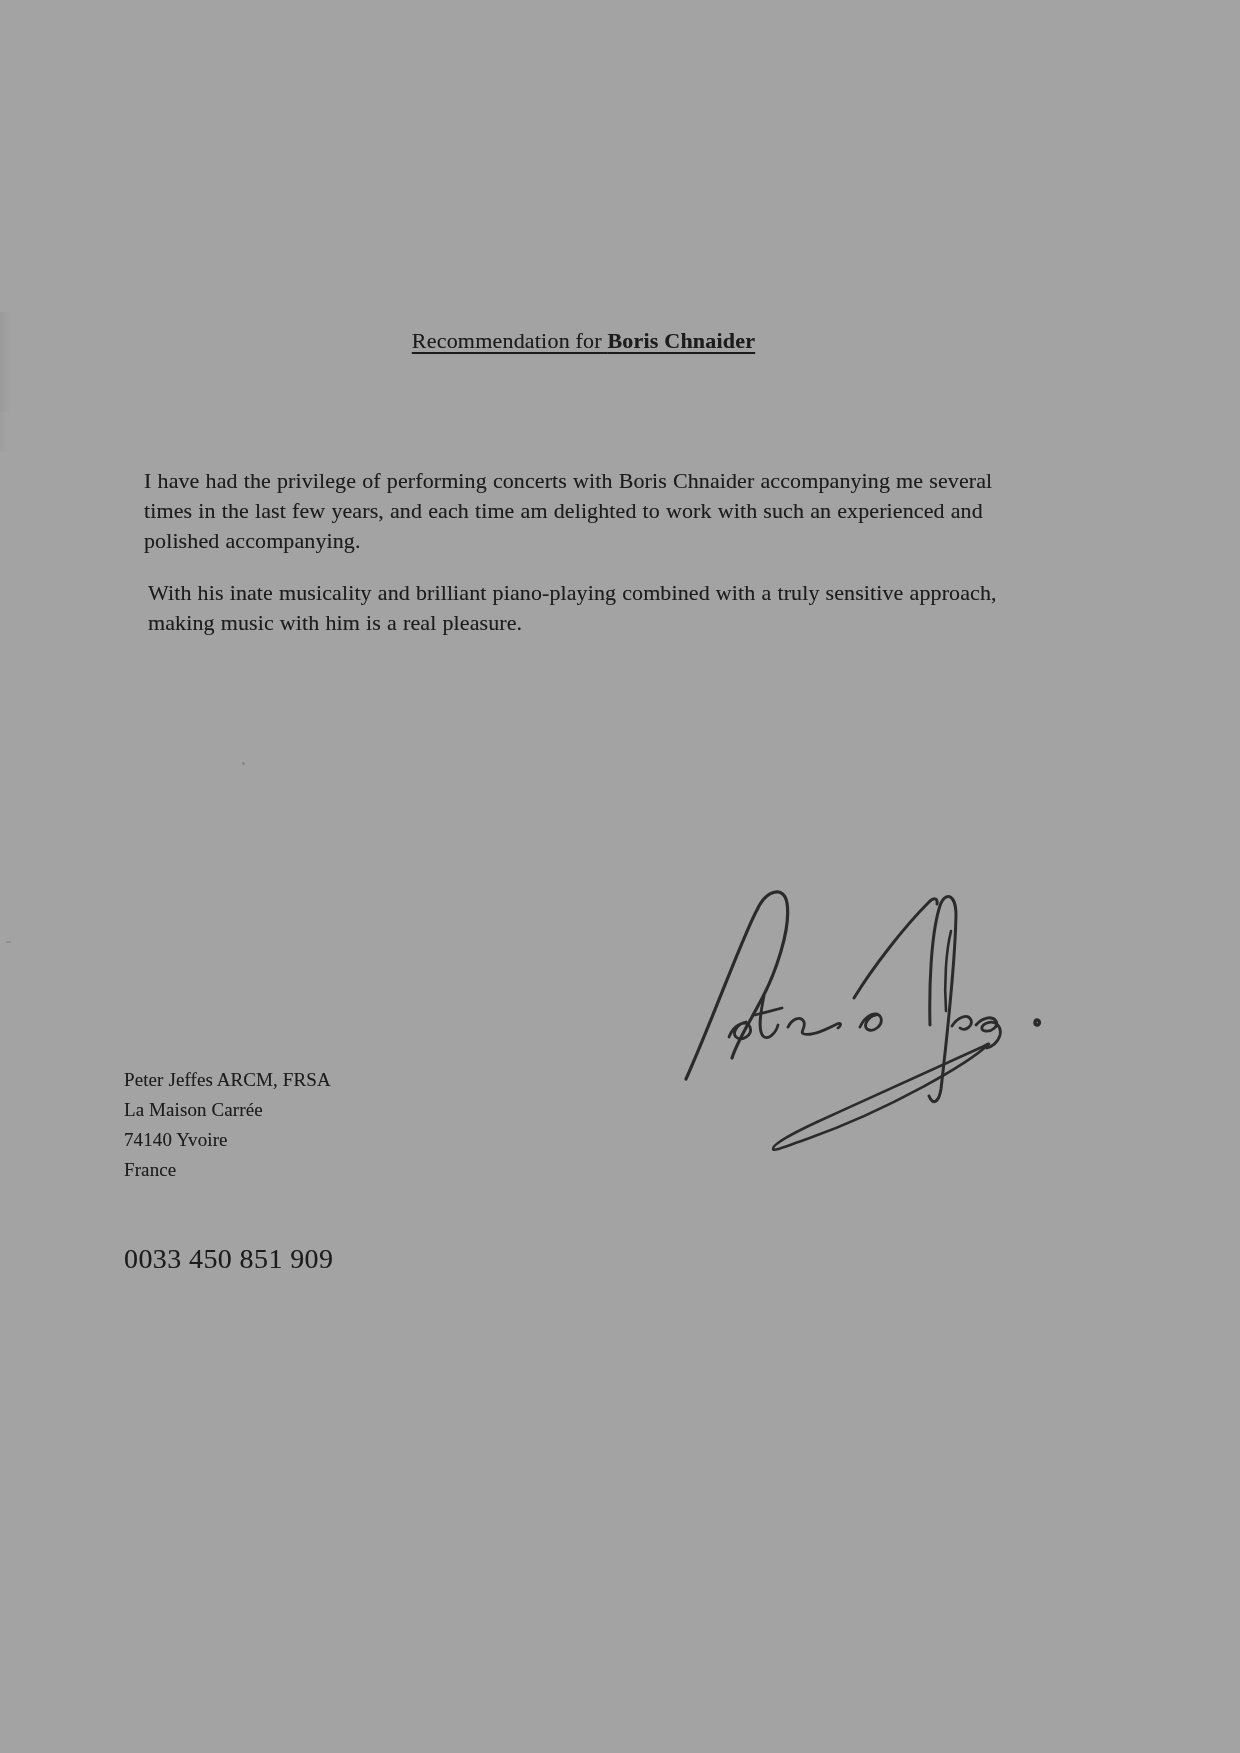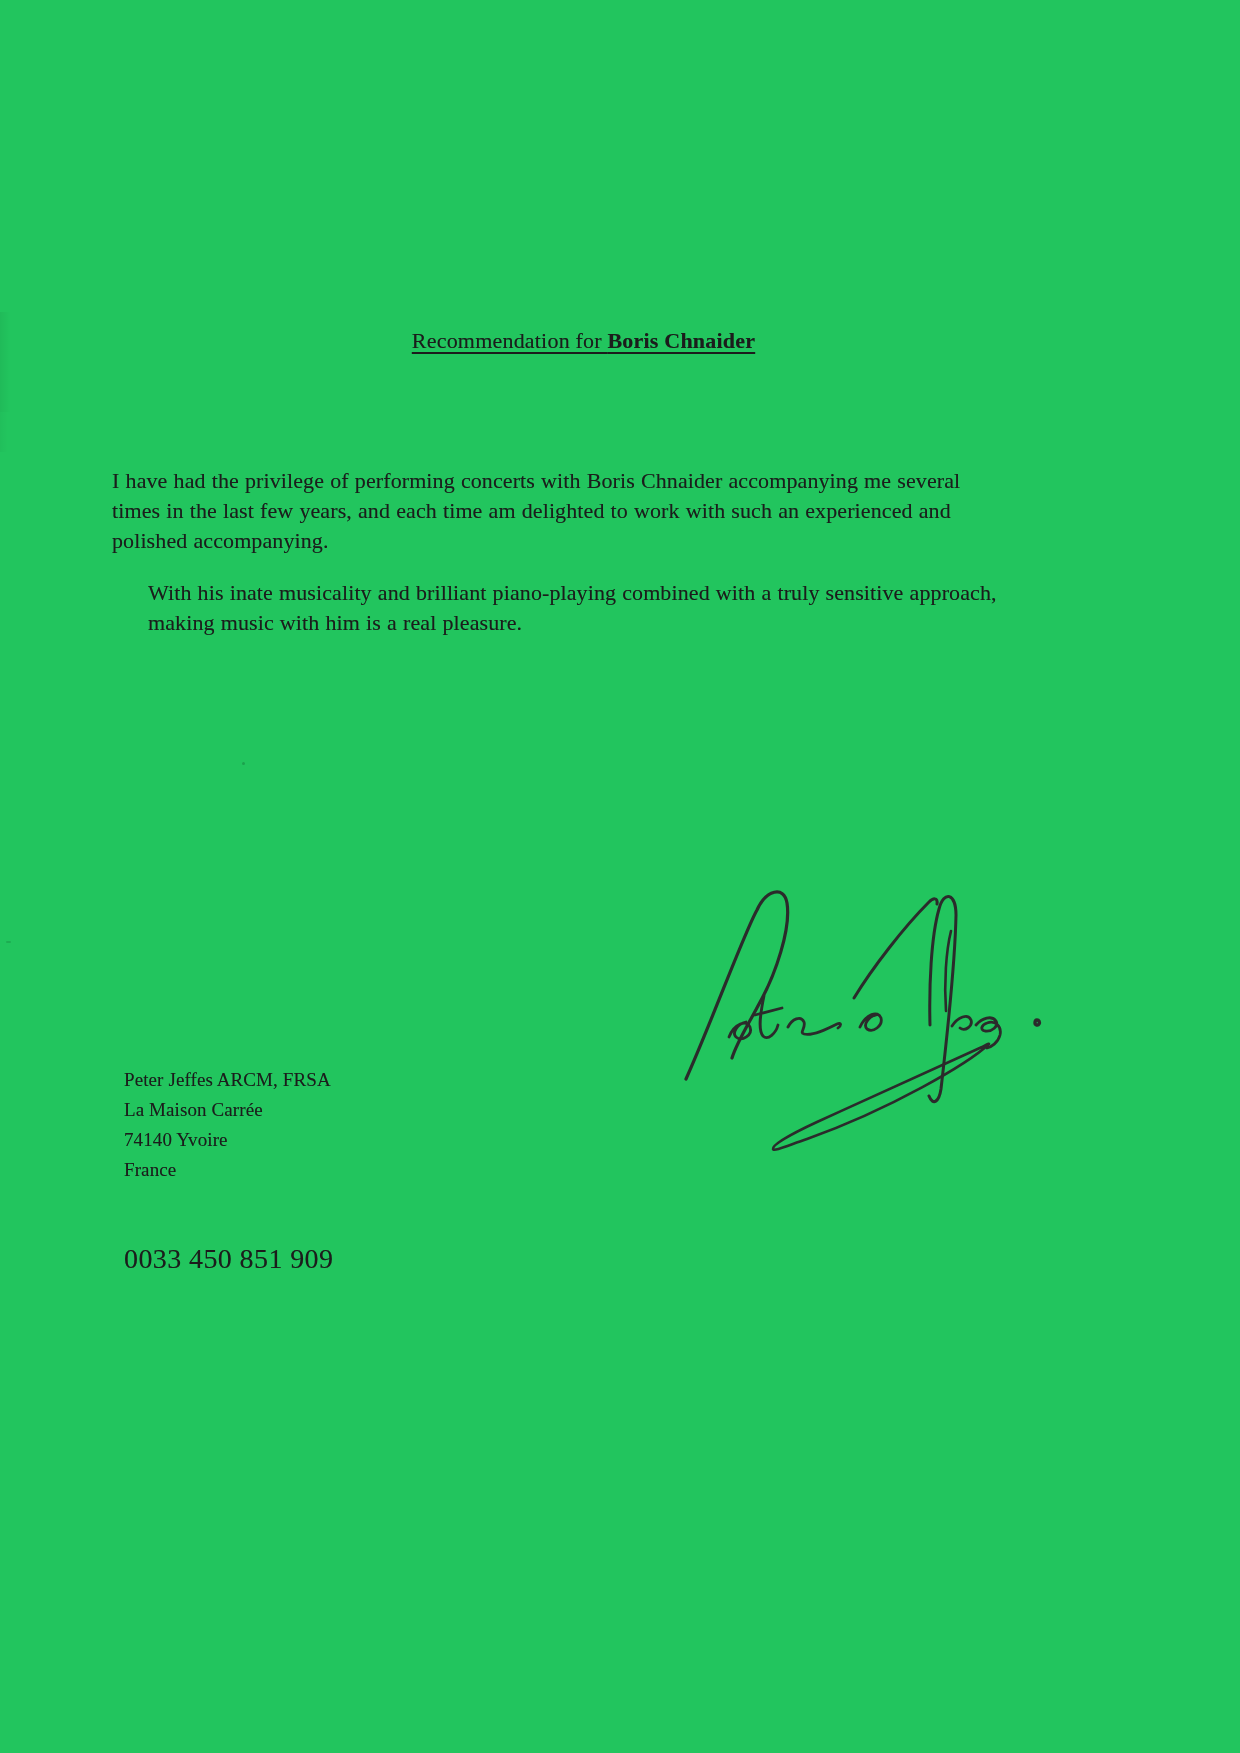--- a/index.html
+++ b/index.html
@@ -11,21 +11,21 @@
     height: 1753px;
     background: #fdfdfd;
     position: relative;
     overflow: hidden;
     font-family: "Liberation Serif", "DejaVu Serif", serif;
     color: #1c1c1c;
   }
   .page {
     position: absolute;
     inset: 0;
-    background: #22c55e;
+    background: #a3a3a3;
   }
   .letter-title {
     position: absolute;
     top: 326px;
     left: 112px;
     width: 943px;
     text-align: center;
     font-size: 22px;
     line-height: 30px;
     letter-spacing: 0.2px;
@@ -41,21 +41,21 @@
     position: absolute;
     left: 112px;
     width: 960px;
     font-size: 22px;
     line-height: 30px;
     word-spacing: 0.5px;
     letter-spacing: 0.1px;
     text-shadow: 0 0 0.6px rgba(0,0,0,0.3);
   }
   .para .line { white-space: nowrap; }
-  #para-1 { top: 466px; }
+  #para-1 { top: 466px; margin-left: 32px; }
   #para-2 { top: 578px; margin-left: 36px; }
   #para-3 { top: 666px; }
   .address {
     position: absolute;
     left: 124px;
     top: 1065px;
     font-size: 19px;
     line-height: 30px;
     letter-spacing: 0.1px;
     text-shadow: 0 0 0.6px rgba(0,0,0,0.3);

